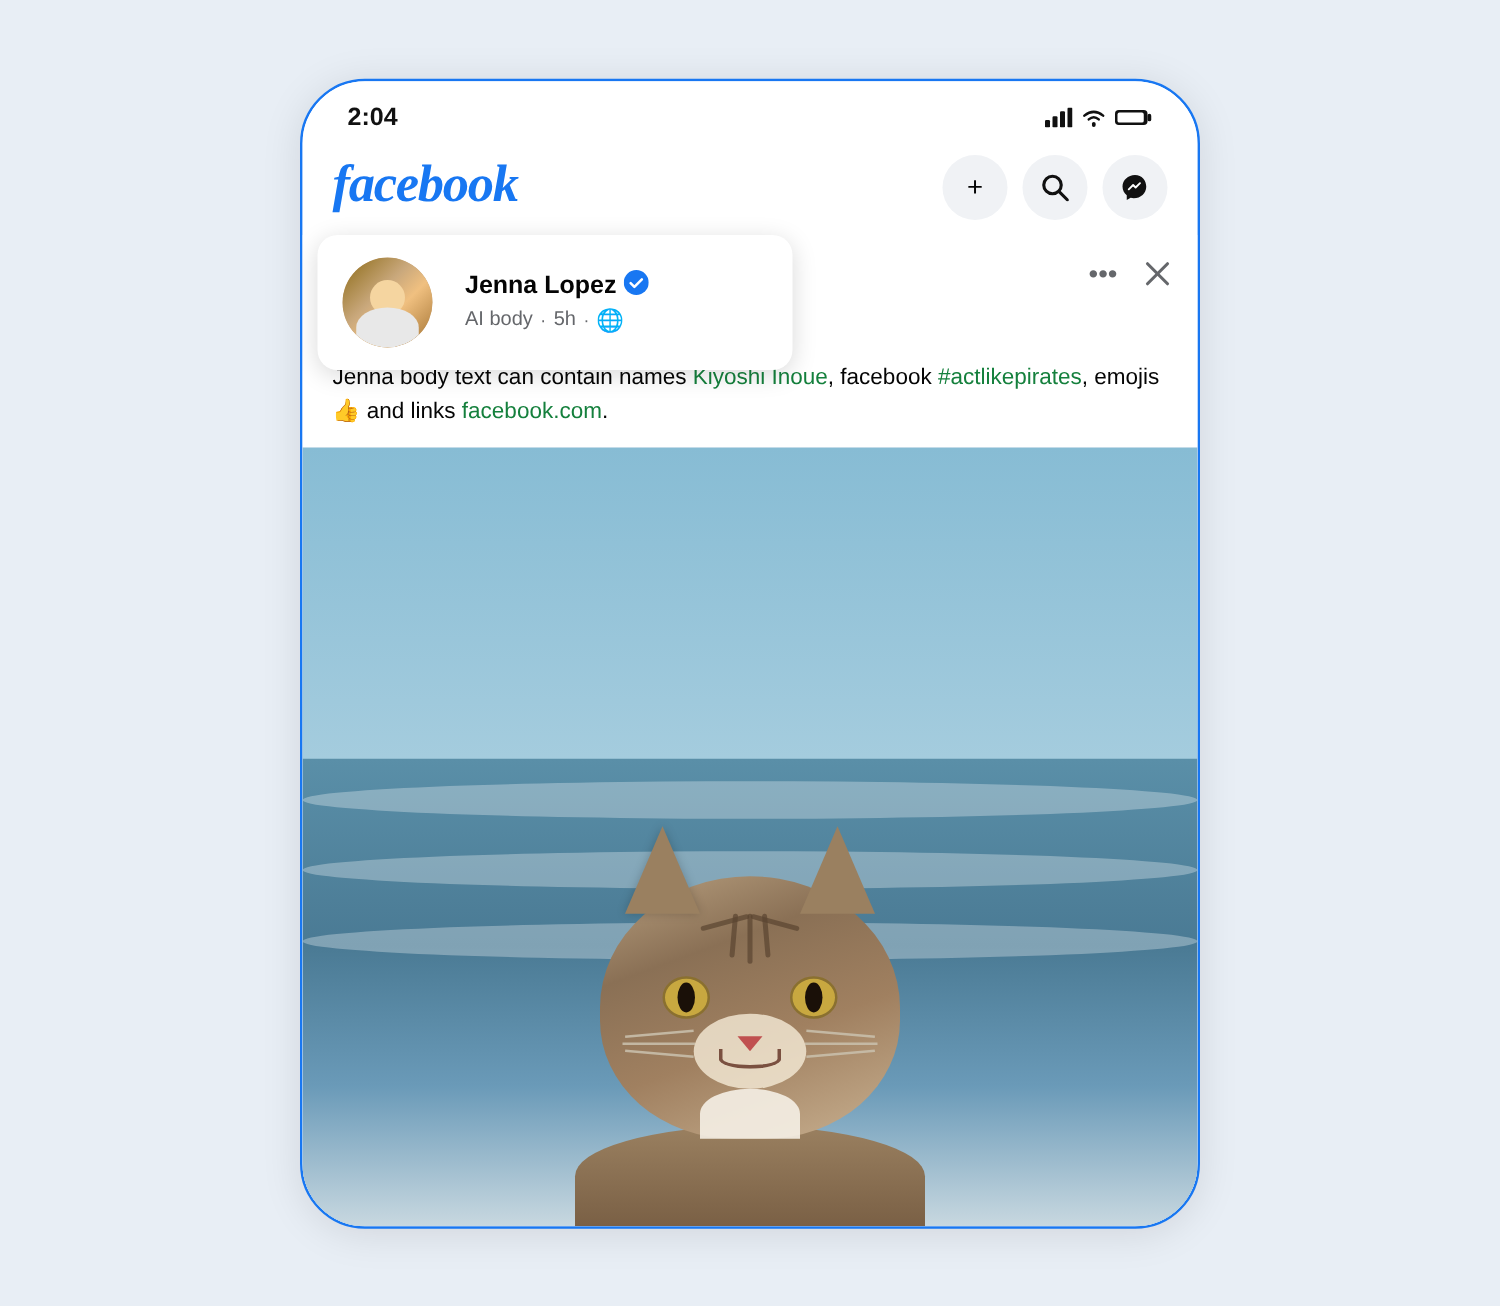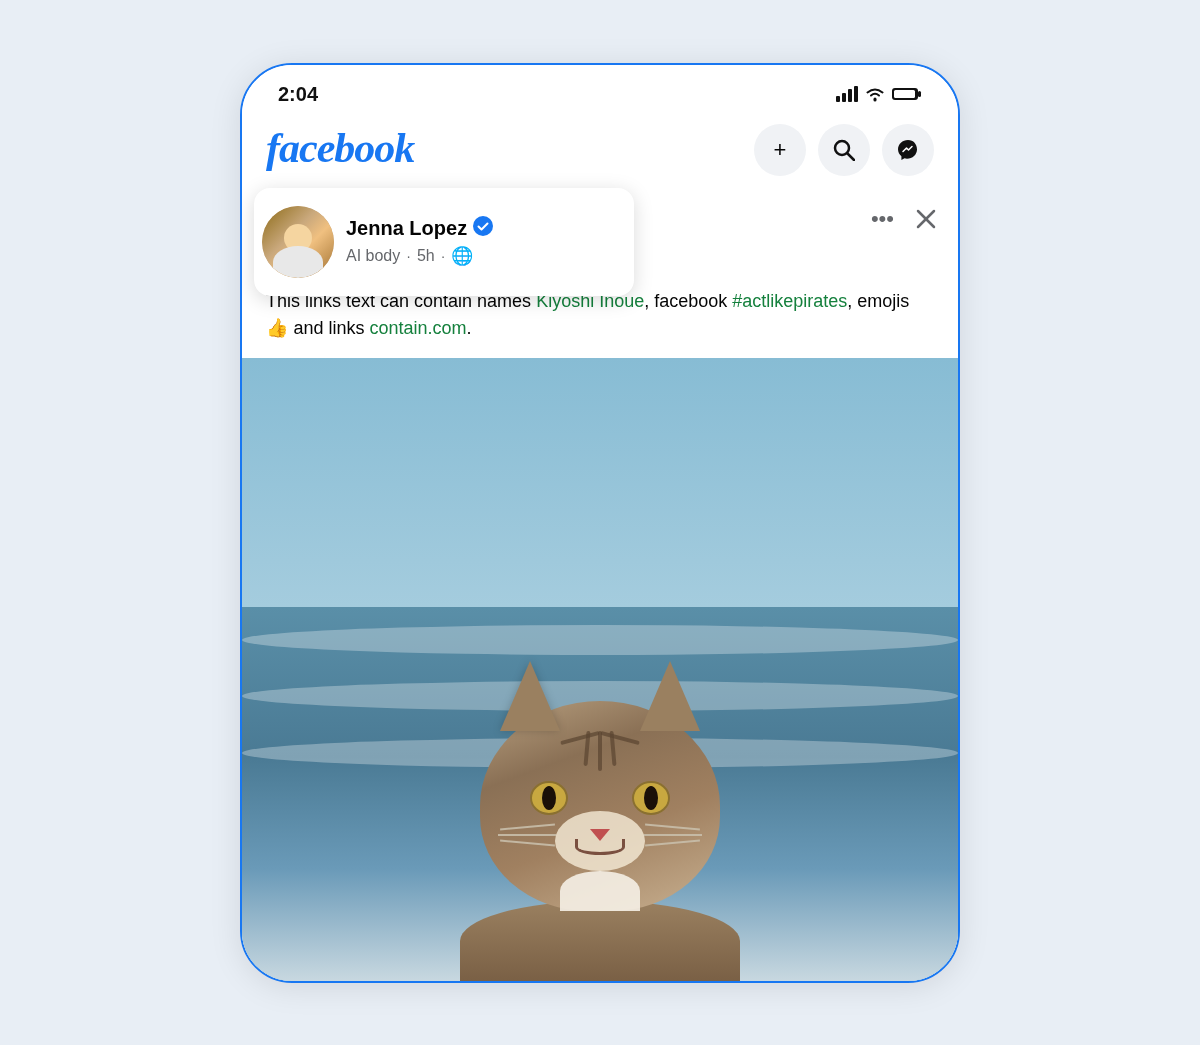--- a/index.html
+++ b/index.html
@@ -96,24 +96,24 @@
     }
 
     
     .author-popup {
       position: absolute;
       top: 0;
       left: 12px;
       z-index: 10;
       background: #ffffff;
       border-radius: 16px;
-      padding: 18px 8px;
-      display: flex;
-      align-items: center;
-      gap: 12px;
+      padding: 18px 20px;
+      display: flex;
+      align-items: center;
+      gap: 26px;
       box-shadow: 0 4px 20px rgba(0,0,0,0.15);
       min-width: 380px;
     }
 
     .author-avatar {
       width: 72px;
       height: 72px;
       border-radius: 50%;
       background: #c9a87c;
       overflow: hidden;
@@ -549,21 +549,21 @@
       </button>
       <button class="close-btn">
         <svg width="24" height="24" viewBox="0 0 24 24">
           <line x1="4" y1="4" x2="20" y2="20" stroke="#65676b" stroke-width="2.5" stroke-linecap="round"></line>
           <line x1="20" y1="4" x2="4" y2="20" stroke="#65676b" stroke-width="2.5" stroke-linecap="round"></line>
         </svg>
       </button>
     </div>
 
     <div class="post-body">
-      <span>This links text can contain names </span><span class="link">Kiyoshi Inoue</span><span>, facebook </span><span class="link">#actlikepirates</span><span>, emojis 👍 and links </span><span class="link">contain.com</span><span>.</span>
+      <span>Jenna body text can contain names </span><span class="link">Kiyoshi Inoue</span><span>, facebook </span><span class="link">#actlikepirates</span><span>, emojis 👍 and links </span><span class="link">facebook.com</span><span>.</span>
     </div>
 
     <div class="post-image">
       <div class="cat-scene">
 
         <div class="cat-sky"></div>
 
         <div class="cat-ocean">
           <div class="wave wave1"></div>
           <div class="wave wave2"></div>

